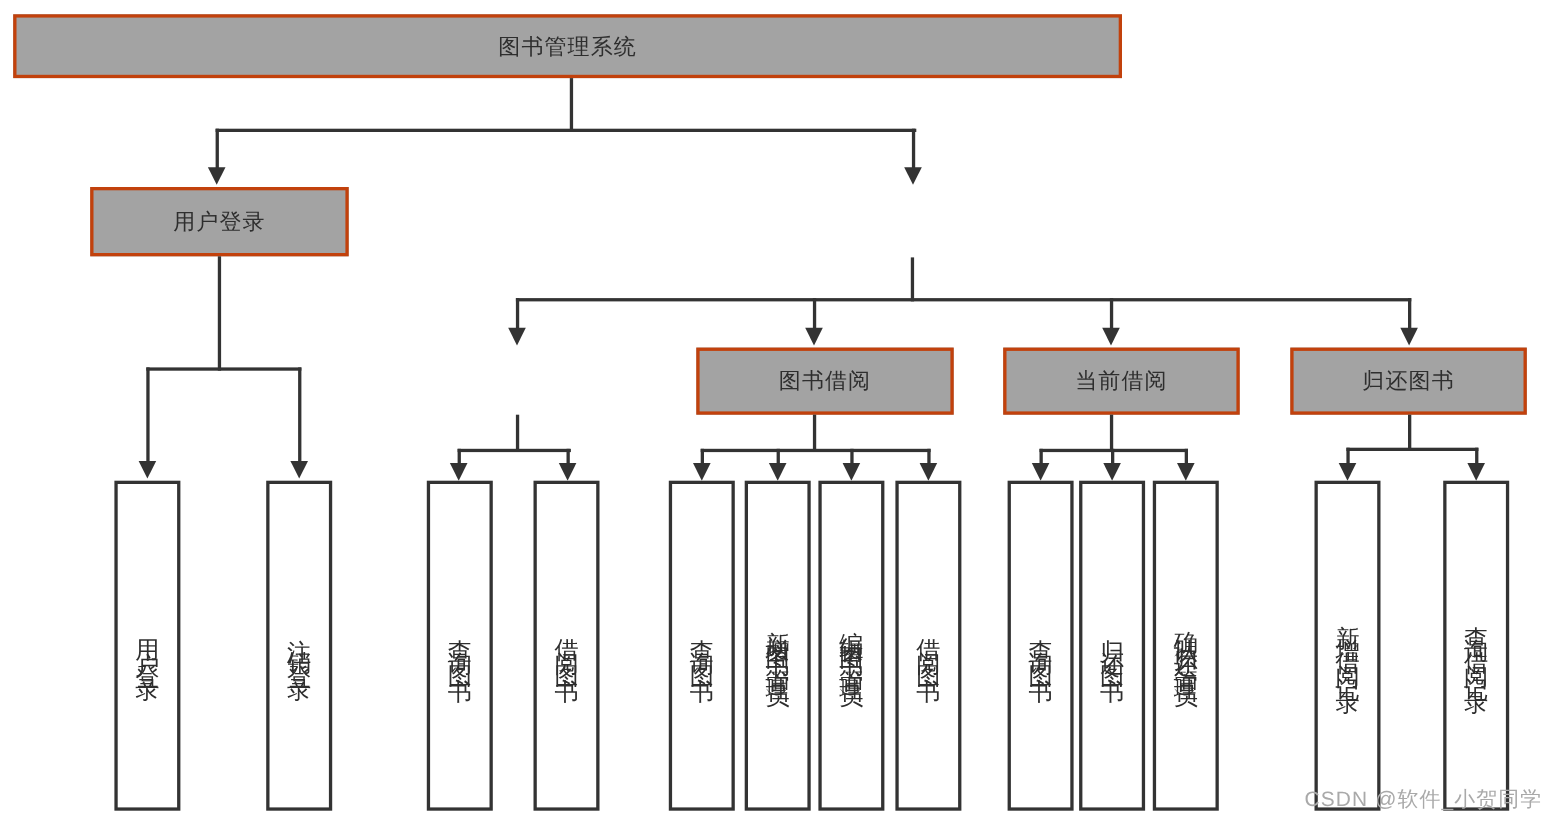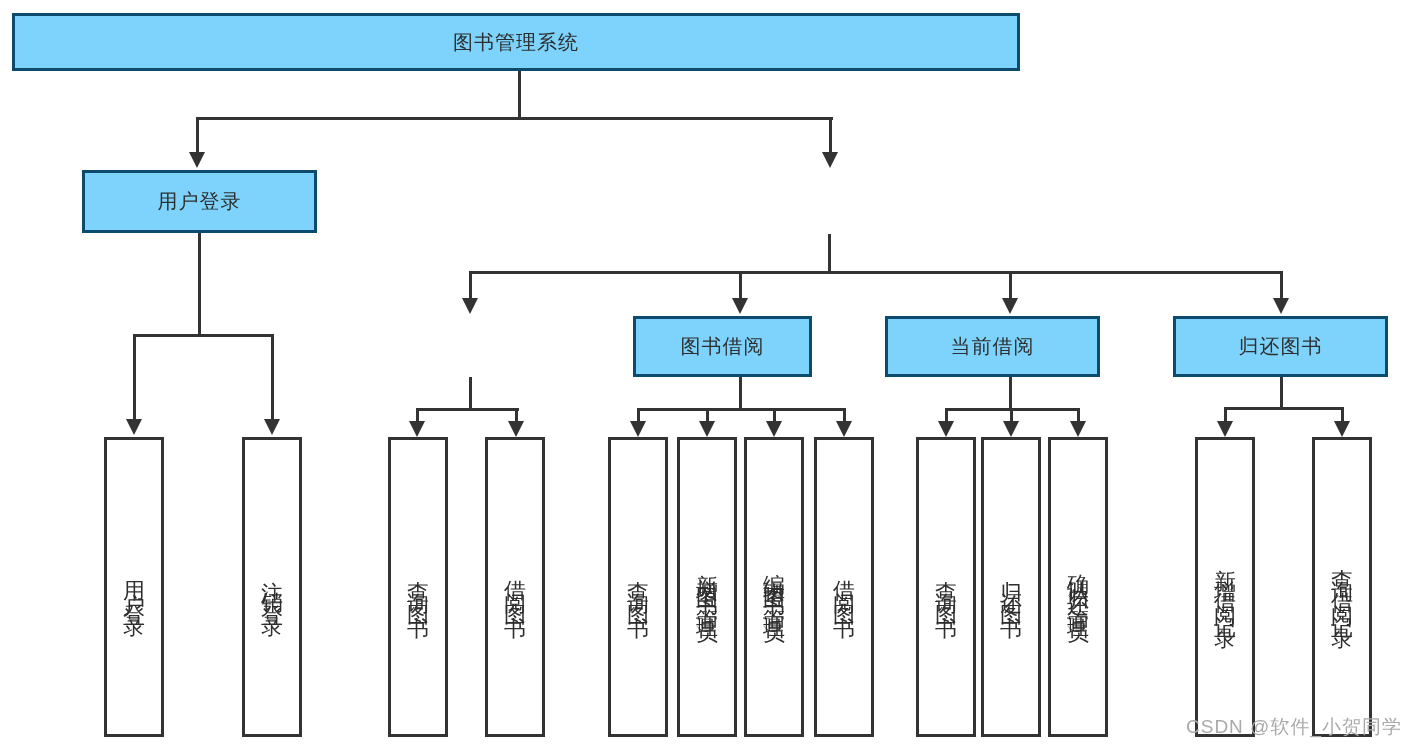--- a/index.html
+++ b/index.html
@@ -7,22 +7,22 @@
     position:relative;
     width:1405px;height:747px;
     background:#ffffff;
     font-family:"Liberation Sans","DejaVu Sans",sans-serif;
     color:#333333;
     overflow:hidden;
   }
   .node{
     position:absolute;
     box-sizing:border-box;
-    border:3px solid #0c4a6e;
-    background:#7dd3fc;
+    border:3px solid #c2410c;
+    background:#a3a3a3;
     display:flex;
     align-items:center;
     justify-content:center;
   }
   .hlabel{
     font-size:20px;
     color:#2e2e2e;
     letter-spacing:1px;
     white-space:nowrap;
   }
@@ -96,24 +96,24 @@
   <div class="line" style="left:469px;top:271px;width:814px;height:3px;"></div>
   <div class="line" style="left:469px;top:271px;width:3px;height:29px;"></div>
   <div class="arrowhead" style="left:462px;top:298px;"></div>
   <div class="line" style="left:739px;top:271px;width:3px;height:29px;"></div>
   <div class="arrowhead" style="left:732px;top:298px;"></div>
   <div class="line" style="left:1009px;top:271px;width:3px;height:29px;"></div>
   <div class="arrowhead" style="left:1002px;top:298px;"></div>
   <div class="line" style="left:1280px;top:271px;width:3px;height:29px;"></div>
   <div class="arrowhead" style="left:1273px;top:298px;"></div>
 
-  <div class="node" style="left:633px;top:316px;width:179px;height:61px;">
+  <div class="node" style="left:633px;top:316px;width:234px;height:61px;">
     <span class="hlabel">图书借阅</span>
   </div>
-  <div class="node" style="left:885px;top:316px;width:215px;height:61px;">
+  <div class="node" style="left:912px;top:316px;width:215px;height:61px;">
     <span class="hlabel">当前借阅</span>
   </div>
   <div class="node" style="left:1173px;top:316px;width:215px;height:61px;">
     <span class="hlabel">归还图书</span>
   </div>
 
   <div class="line" style="left:469px;top:377px;width:3px;height:33px;"></div>
   <div class="line" style="left:416px;top:408px;width:103px;height:3px;"></div>
   <div class="line" style="left:416px;top:408px;width:3px;height:15px;"></div>
   <div class="arrowhead" style="left:409px;top:421px;"></div>

